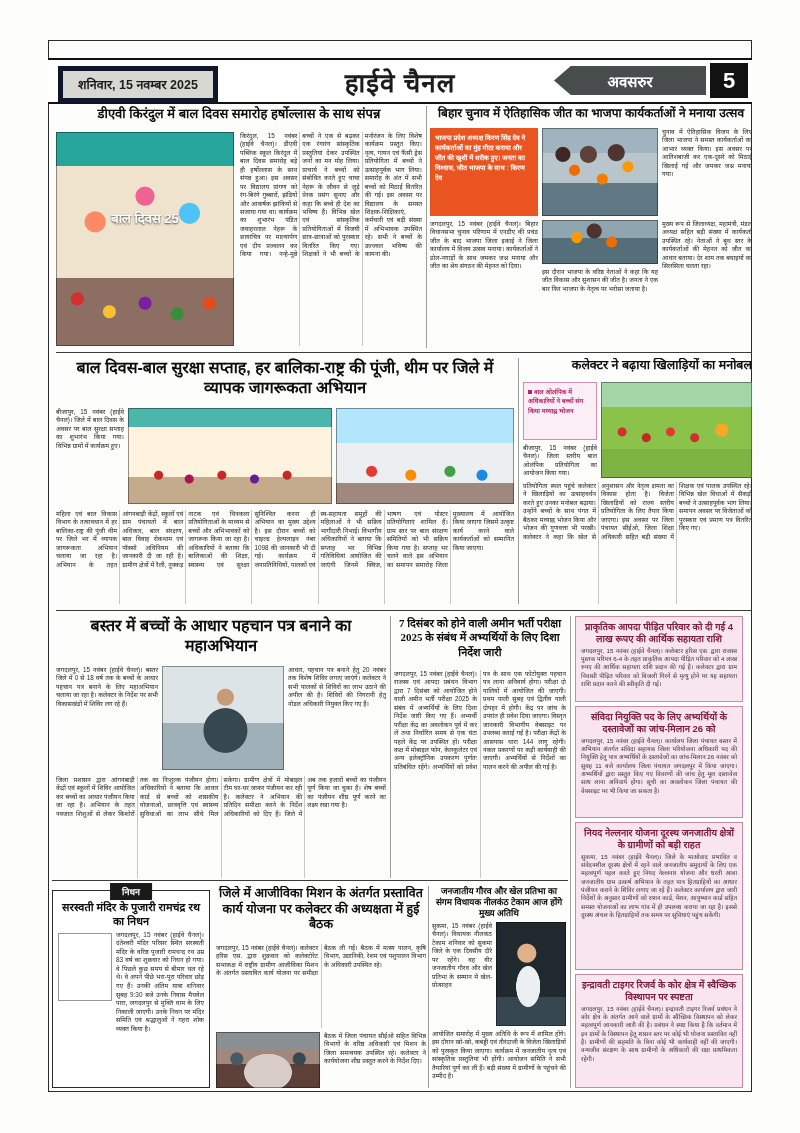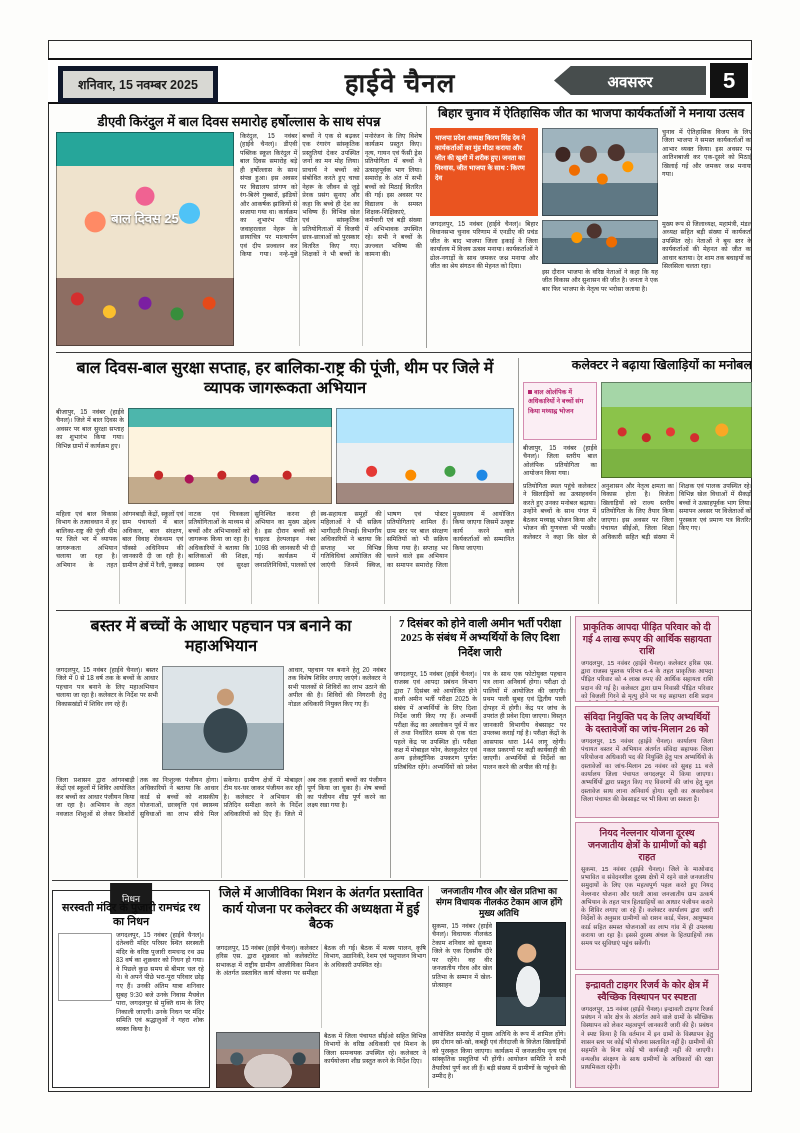--- a/index.html
+++ b/index.html
@@ -98,37 +98,37 @@
   .orangebox{position:absolute;background:#ea5420;color:#fff;padding:5px 5px;font-size:6.6px;font-weight:700;
              line-height:1.5;text-align:left;overflow:hidden;}
   .capbox{position:absolute;background:#fbeef4;border:1px solid #d48cb0;color:#b5256e;padding:4px 4px 4px 4px;
           font-size:6.4px;font-weight:700;line-height:1.45;overflow:hidden;}
   .capbox .sq{display:inline-block;width:4px;height:4px;background:#b5256e;margin-right:2px;}
   .pinkbox{background:#f9e5ee;border:1px solid #c98aa6;padding:4px 5px;box-sizing:border-box;overflow:hidden;}
   .pinkbox .phl{font-size:9.5px;font-weight:800;color:#7c2040;text-align:center;line-height:1.25;margin-bottom:2px;}
   .pinkbox .pbd{font-size:6.2px;line-height:1.34;text-align:justify;color:#333;}
   .obitbox{position:absolute;border:1px solid #2b2b2b;background:#fff;box-sizing:border-box;}
   .obittab{position:absolute;left:50%;transform:translateX(-50%);top:-8px;background:#1a1a1a;color:#fff;
-           font-size:9px;font-weight:400;padding:9px 12px;}
+           font-size:9px;font-weight:700;padding:2px 12px;}
 </style>
 </head>
 <body>
 
 <div id="page">
   <div class="frame"></div>
 
   <div class="masthead">
     <div class="datebox">शनिवार, 15 नवम्बर 2025</div>
     <div class="mast-title">हाईवे चैनल</div>
     <div class="ribbon">अवसरुर</div>
     <div class="pagenum">5</div>
   </div>
 
   <div class="abs" style="left:56px;top:106px;width:366px;height:242px;">
-    <div class="hl nowrap" style="font-size:13px;height:20px;margin-top:8px;">डीएवी किरंदुल में बाल दिवस समारोह हर्षोल्लास के साथ संपन्न</div>
+    <div class="hl nowrap" style="font-size:13px;height:20px;">डीएवी किरंदुल में बाल दिवस समारोह हर्षोल्लास के साथ संपन्न</div>
     <div class="ph ph-children" style="left:0;top:26px;width:178px;height:214px;">
       <div class="ph-label">बाल दिवस 25</div>
     </div>
     <div class="body-txt cols3 abs" style="left:184px;top:26px;width:182px;height:214px;">किरंदुल, 15 नवंबर (हाईवे चैनल)। डीएवी पब्लिक स्कूल किरंदुल में बाल दिवस समारोह बड़े ही हर्षोल्लास के साथ संपन्न हुआ। इस अवसर पर विद्यालय प्रांगण को रंग-बिरंगे गुब्बारों, झंडियों और आकर्षक झांकियों से सजाया गया था। कार्यक्रम का शुभारंभ पंडित जवाहरलाल नेहरू के छायाचित्र पर माल्यार्पण एवं दीप प्रज्वलन कर किया गया। नन्हे-मुन्ने बच्चों ने एक से बढ़कर एक रंगारंग सांस्कृतिक प्रस्तुतियां देकर उपस्थित जनों का मन मोह लिया। प्राचार्य ने बच्चों को संबोधित करते हुए चाचा नेहरू के जीवन से जुड़े प्रेरक प्रसंग सुनाए और कहा कि बच्चे ही देश का भविष्य हैं। विभिन्न खेल एवं सांस्कृतिक प्रतियोगिताओं में विजयी छात्र-छात्राओं को पुरस्कार वितरित किए गए। शिक्षकों ने भी बच्चों के मनोरंजन के लिए विशेष कार्यक्रम प्रस्तुत किए। नृत्य, गायन एवं फैंसी ड्रेस प्रतियोगिता में बच्चों ने उत्साहपूर्वक भाग लिया। समारोह के अंत में सभी बच्चों को मिठाई वितरित की गई। इस अवसर पर विद्यालय के समस्त शिक्षक-शिक्षिकाएं, कर्मचारी एवं बड़ी संख्या में अभिभावक उपस्थित रहे। सभी ने बच्चों के उज्ज्वल भविष्य की कामना की।</div>
   </div>
 
   <div class="vrule" style="left:426px;top:106px;height:242px;"></div>
 
   <div class="abs" style="left:430px;top:106px;width:322px;height:242px;">
     <div class="hl nowrap" style="font-size:12px;height:17px;">बिहार चुनाव में ऐतिहासिक जीत का भाजपा कार्यकर्ताओं ने मनाया उत्सव</div>
@@ -175,21 +175,21 @@
 
   <div class="vrule" style="left:390px;top:616px;height:262px;"></div>
 
   <div class="abs" style="left:394px;top:616px;width:172px;height:262px;">
     <div class="hl" style="font-size:11px;height:48px;line-height:1.3;font-family:Liberation Serif, serif;">7 दिसंबर को होने वाली अमीन भर्ती परीक्षा 2025 के संबंध में अभ्यर्थियों के लिए दिशा निर्देश जारी</div>
     <div class="body-txt cols2 abs" style="left:0;top:54px;width:172px;height:208px;">जगदलपुर, 15 नवंबर (हाईवे चैनल)। राजस्व एवं आपदा प्रबंधन विभाग द्वारा 7 दिसंबर को आयोजित होने वाली अमीन भर्ती परीक्षा 2025 के संबंध में अभ्यर्थियों के लिए दिशा निर्देश जारी किए गए हैं। अभ्यर्थी परीक्षा केंद्र का अवलोकन पूर्व में कर लें तथा निर्धारित समय से एक घंटा पहले केंद्र पर उपस्थित हों। परीक्षा कक्ष में मोबाइल फोन, केलकुलेटर एवं अन्य इलेक्ट्रॉनिक उपकरण पूर्णतः प्रतिबंधित रहेंगे। अभ्यर्थियों को प्रवेश पत्र के साथ एक फोटोयुक्त पहचान पत्र लाना अनिवार्य होगा। परीक्षा दो पालियों में आयोजित की जाएगी। प्रथम पाली सुबह एवं द्वितीय पाली दोपहर में होगी। केंद्र पर जांच के उपरांत ही प्रवेश दिया जाएगा। विस्तृत जानकारी विभागीय वेबसाइट पर उपलब्ध कराई गई है। परीक्षा केंद्रों के आसपास धारा 144 लागू रहेगी। नकल प्रकरणों पर कड़ी कार्यवाही की जाएगी। अभ्यर्थियों से निर्देशों का पालन करने की अपील की गई है।</div>
   </div>
 
   <div class="vrule" style="left:570px;top:616px;height:472px;"></div>
 
-  <div class="abs" style="left:575px;top:616px;width:144px;">
+  <div class="abs" style="left:575px;top:616px;width:168px;">
     <div class="pinkbox" style="height:86px;margin-bottom:4px;">
       <div class="phl">प्राकृतिक आपदा पीड़ित परिवार को दी गई 4 लाख रूपए की आर्थिक सहायता राशि</div>
       <div class="pbd">जगदलपुर, 15 नवंबर (हाईवे चैनल)। कलेक्टर हरिस एस. द्वारा राजस्व पुस्तक परिपत्र 6-4 के तहत प्राकृतिक आपदा पीड़ित परिवार को 4 लाख रुपए की आर्थिक सहायता राशि प्रदान की गई है। कलेक्टर द्वारा ग्राम निवासी पीड़ित परिवार को बिजली गिरने से मृत्यु होने पर यह सहायता राशि प्रदान करने की स्वीकृति दी गई।</div>
     </div>
     <div class="pinkbox" style="height:112px;margin-bottom:4px;">
       <div class="phl">संविदा नियुक्ति पद के लिए अभ्यर्थियों के दस्तावेजों का जांच-मिलान 26 को</div>
       <div class="pbd">जगदलपुर, 15 नवंबर (हाईवे चैनल)। कार्यालय जिला पंचायत बस्तर में अभियान अंतर्गत संविदा सहायक जिला परियोजना अधिकारी पद की नियुक्ति हेतु पात्र अभ्यर्थियों के दस्तावेजों का जांच-मिलान 26 नवंबर को सुबह 11 बजे कार्यालय जिला पंचायत जगदलपुर में किया जाएगा। अभ्यर्थियों द्वारा प्रस्तुत किए गए विवरणों की जांच हेतु मूल दस्तावेज साथ लाना अनिवार्य होगा। सूची का अवलोकन जिला पंचायत की वेबसाइट पर भी किया जा सकता है।</div>
     </div>
     <div class="pinkbox" style="height:148px;margin-bottom:4px;">
       <div class="phl">नियद नेल्लनार योजना दूरस्थ जनजातीय क्षेत्रों के ग्रामीणों को बड़ी राहत</div>

